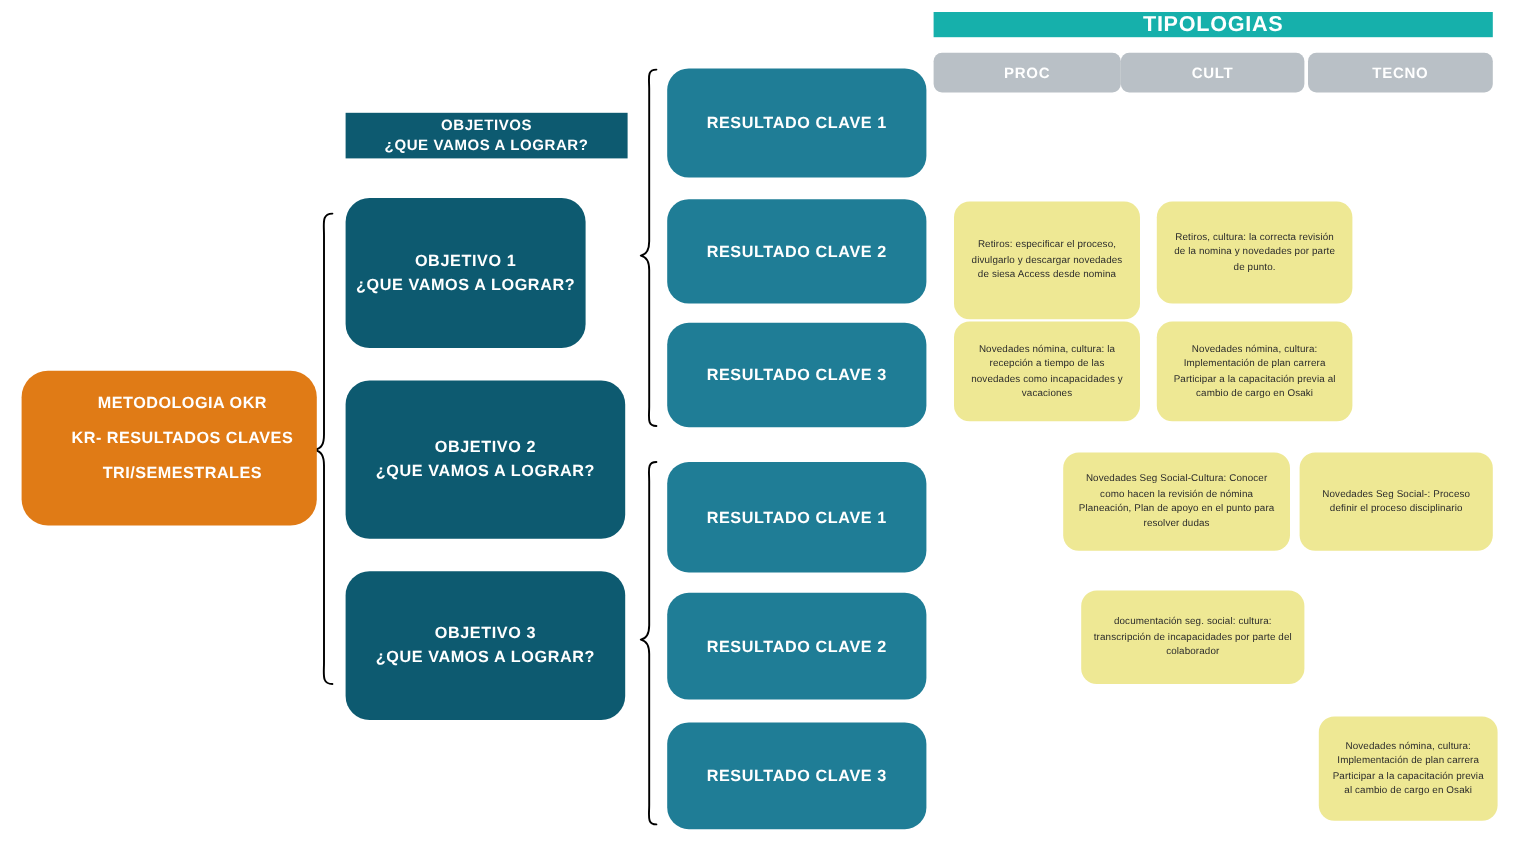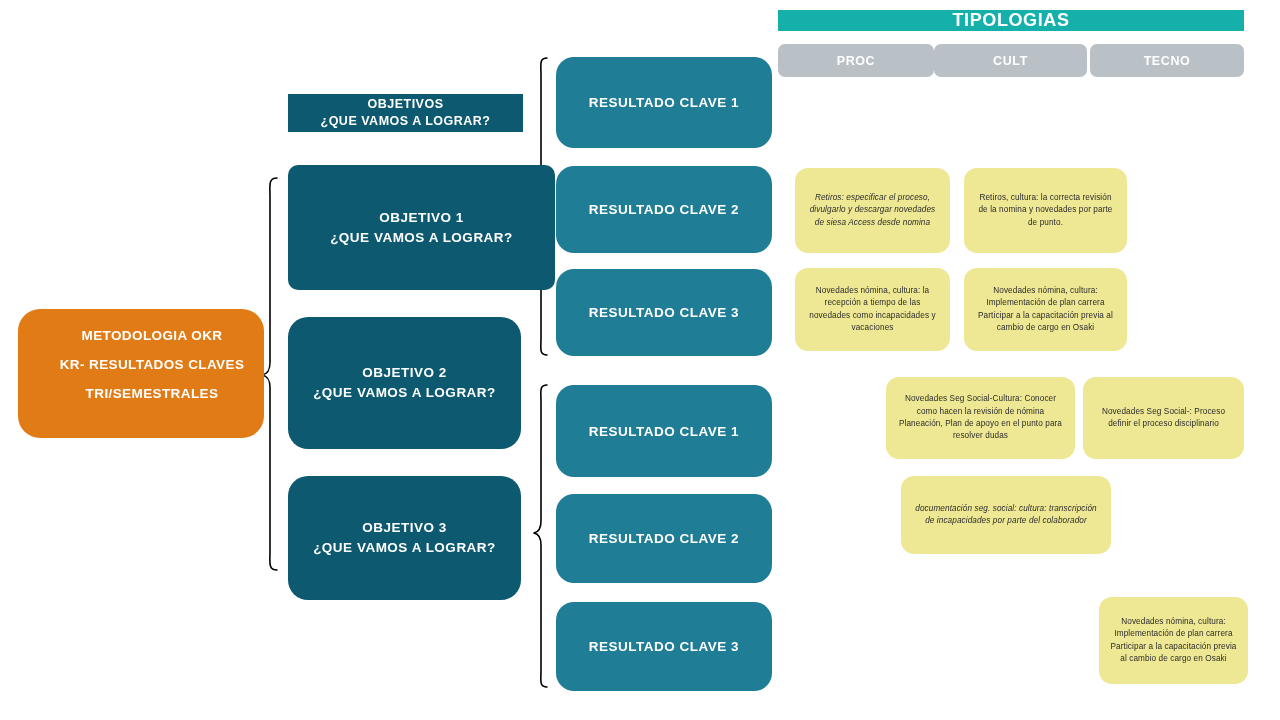--- a/index.html
+++ b/index.html
@@ -65,21 +65,21 @@
   }
   .obj-header {
     left: 288px;
     top: 94px;
     width: 235px;
     height: 38px;
     border-radius: 0;
     font-size: 12.5px;
     line-height: 1.35;
   }
-  .obj-1 { left: 288px; top: 165px;  width: 267px; height: 125px; border-radius: 10px; }
+  .obj-1 { left: 288px; top: 165px;  width: 200px; height: 125px; }
   .obj-2 { left: 288px; top: 317px;  width: 233px; height: 132px; }
   .obj-3 { left: 288px; top: 476px;  width: 233px; height: 124px; }
 
   
   .kr {
     background: #1f7d96;
     border-radius: 18px;
     font-size: 13.5px;
     font-weight: 700;
     letter-spacing: 0.5px;
@@ -136,27 +136,27 @@
     color: #2b2b2b;
     font-size: 8.2px;
     line-height: 1.52;
     text-align: center;
     display: flex;
     align-items: center;
     justify-content: center;
     padding: 6px 10px;
     letter-spacing: 0.1px;
   }
-  .note-1 { left: 795px;  top: 168px; width: 155px; height: 85px; font-style: italic; }
+  .note-1 { left: 795px;  top: 168px; width: 155px; height: 98px; }
   .note-2 { left: 964px;  top: 168px; width: 163px; height: 85px; }
   .note-3 { left: 795px;  top: 268px; width: 155px; height: 83px; }
   .note-4 { left: 964px;  top: 268px; width: 163px; height: 83px; }
   .note-5 { left: 886px;  top: 377px; width: 189px; height: 82px; }
   .note-6 { left: 1083px; top: 377px; width: 161px; height: 82px; }
-  .note-7 { left: 901px;  top: 476px; width: 210px; height: 78px; font-style: italic; }
+  .note-7 { left: 901px;  top: 492px; width: 186px; height: 78px; }
   .note-8 { left: 1099px; top: 597px; width: 149px; height: 87px; }
 
   
   .brackets {
     position: absolute;
     inset: 0;
     pointer-events: none;
   }
 </style>
 </head>

